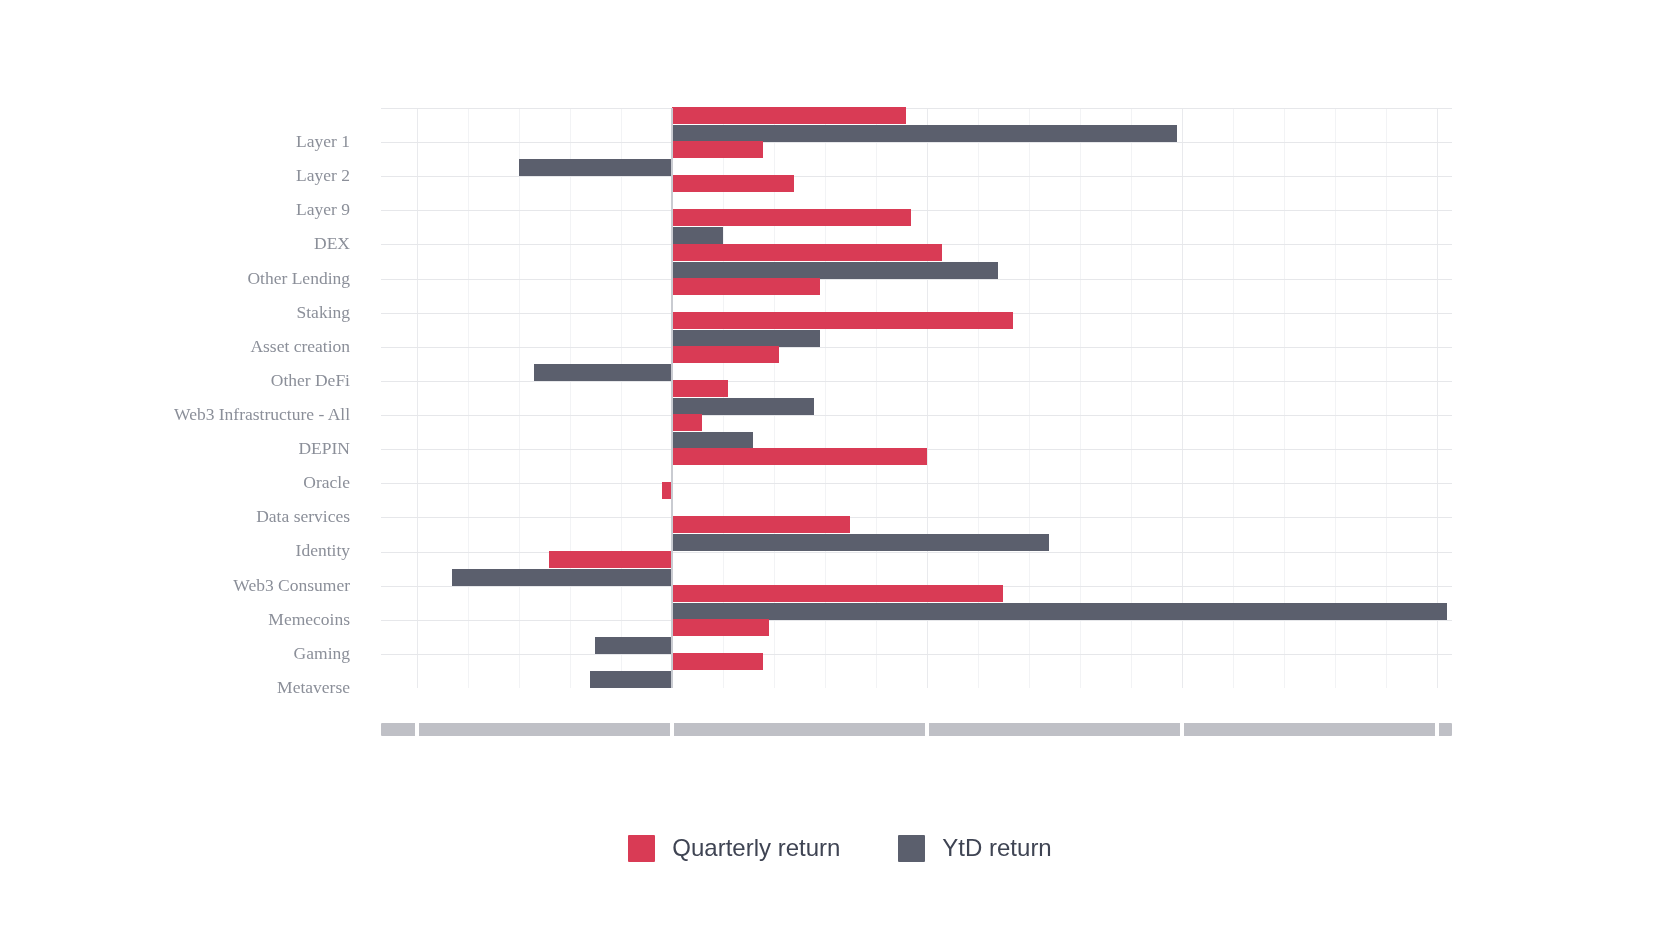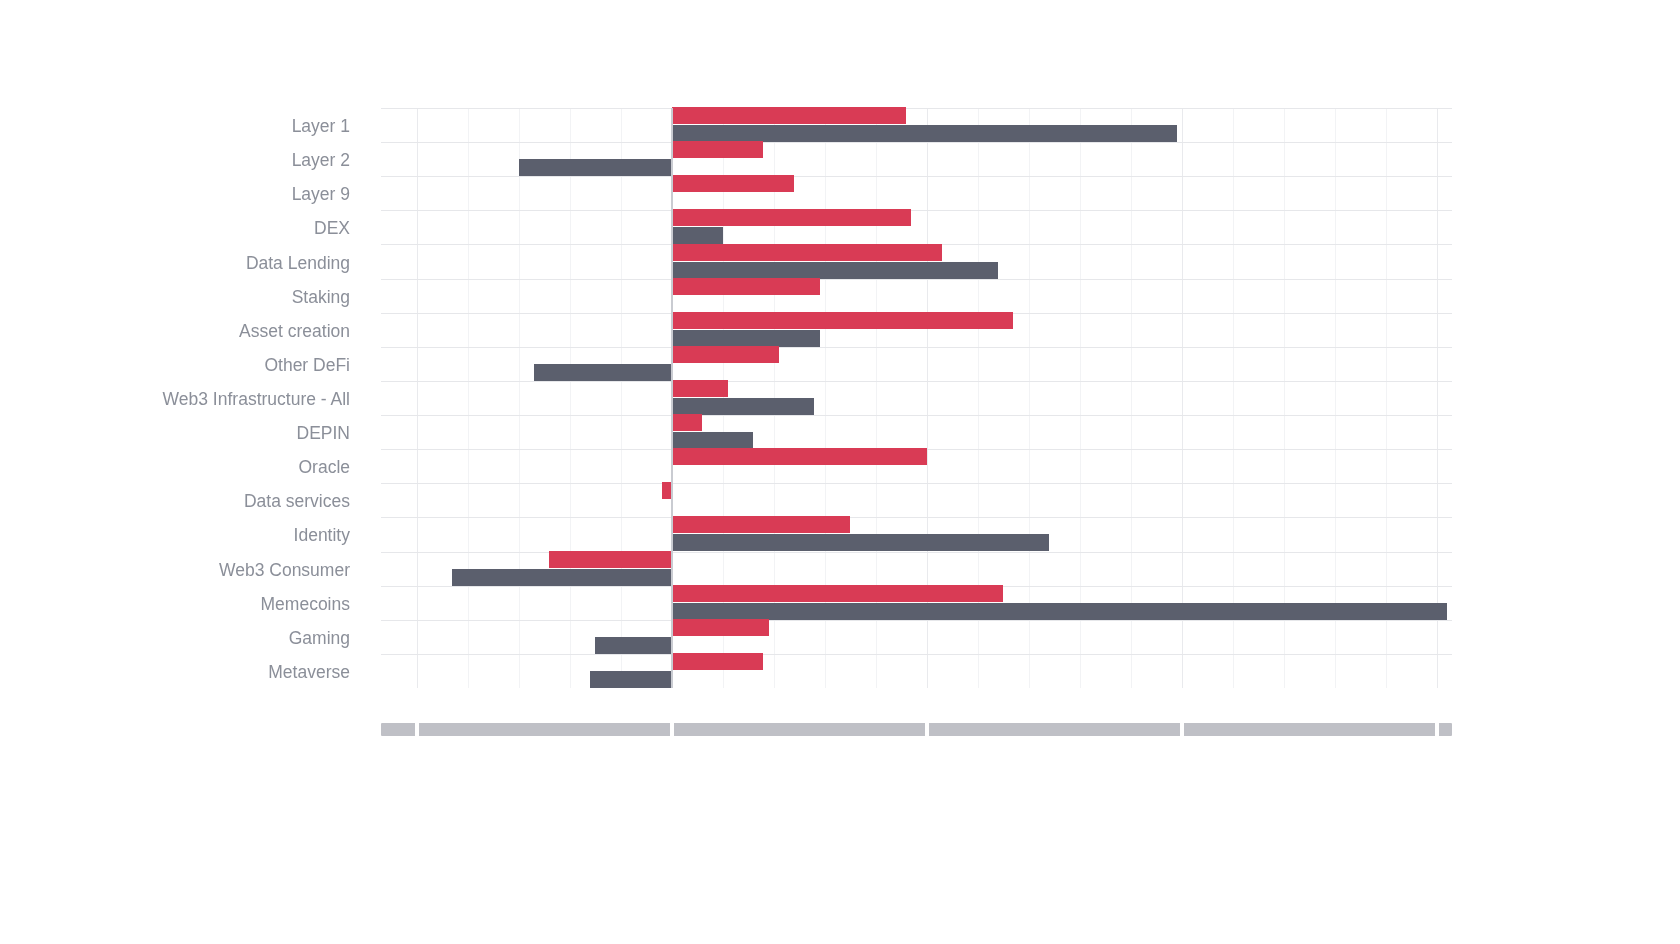--- a/index.html
+++ b/index.html
@@ -89,23 +89,24 @@
     position: absolute;
     height: 17px;
   }
   .bar.q  { background: #d93b55; top: 0px; }
   .bar.y  { background: #5b5f6d; top: 18px; }
 
   
   .ylabels {
     position: absolute;
     left: 0px;
-    top: 109px;
+    top: 124px;
     width: 366px;
     height: 580px;
+    font-family: Liberation Serif, serif;
   }
   .ylabel {
     position: absolute;
     right: 16px;
     text-align: right;
     font-size: 17.5px;
     color: #8b8f99;
     white-space: nowrap;
     transform: translateY(-50%);
   }
@@ -177,21 +178,21 @@
 <body>
 
 <div id="root">
 
 
   <div class="ylabels">
       <div class="ylabel" style="top: 17.0588px;">Layer 1</div>
       <div class="ylabel" style="top: 51.1765px;">Layer 2</div>
       <div class="ylabel" style="top: 85.2941px;">Layer 9</div>
       <div class="ylabel" style="top: 119.412px;">DEX</div>
-      <div class="ylabel" style="top: 153.529px;">Data Lending</div>
+      <div class="ylabel" style="top: 153.529px;">Other Lending</div>
       <div class="ylabel" style="top: 187.647px;">Staking</div>
       <div class="ylabel" style="top: 221.765px;">Asset creation</div>
       <div class="ylabel" style="top: 255.882px;">Other DeFi</div>
       <div class="ylabel" style="top: 290px;">Web3 Infrastructure - All</div>
       <div class="ylabel" style="top: 324.118px;">DEPIN</div>
       <div class="ylabel" style="top: 358.235px;">Oracle</div>
       <div class="ylabel" style="top: 392.353px;">Data services</div>
       <div class="ylabel" style="top: 426.471px;">Identity</div>
       <div class="ylabel" style="top: 460.588px;">Web3 Consumer</div>
       <div class="ylabel" style="top: 494.706px;">Memecoins</div>
@@ -311,14 +312,24 @@
 
   <div class="axis-track">
       <div class="axis-track-gap" style="left: 33.7px;"></div>
       <div class="axis-track-gap" style="left: 288.7px;"></div>
       <div class="axis-track-gap" style="left: 543.7px;"></div>
       <div class="axis-track-gap" style="left: 798.7px;"></div>
       <div class="axis-track-gap" style="left: 1053.7px;"></div>
     </div>
 
 
+  <div class="legend">
+      <div class="legend-item">
+        <span class="legend-swatch" style="background: rgb(217, 59, 85);"></span>
+        <span class="legend-label">Quarterly return</span>
+      </div>
+      <div class="legend-item">
+        <span class="legend-swatch" style="background: rgb(91, 95, 109);"></span>
+        <span class="legend-label">YtD return</span>
+      </div>
+    </div>
 
 </div>
 
 </body></html>

